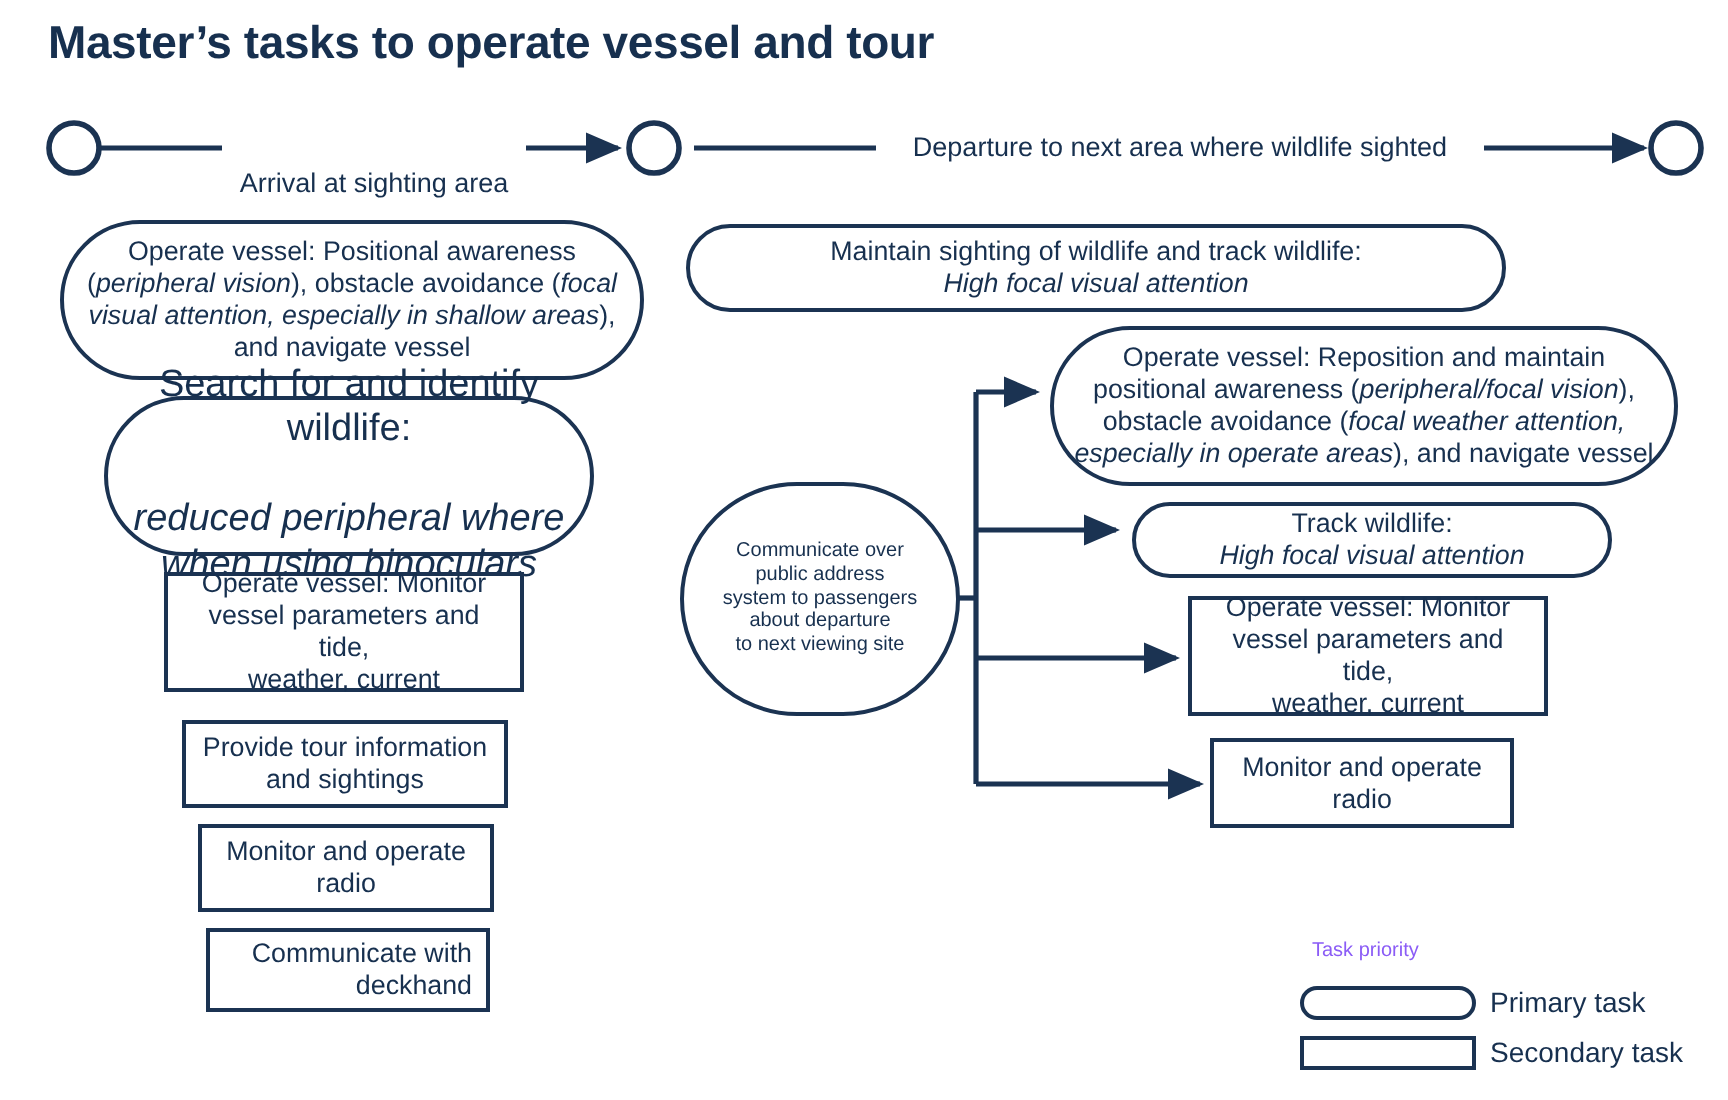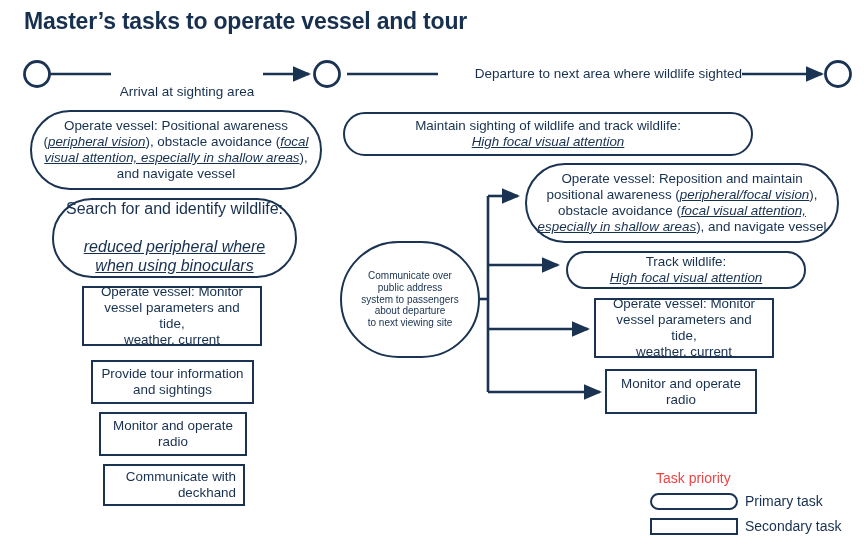--- a/index.html
+++ b/index.html
@@ -43,31 +43,31 @@
     display:flex;
     align-items:center;
     justify-content:center;
     text-align:center;
     line-height:1.18;
     padding:2px 7px;
   }
   .node.primary{ border-radius:999px;align-items:center; }
   .node.secondary{ border-radius:0px; }
   .node .txt{ display:block; width:100%; }
-  .node i{ font-style:italic;text-decoration:underline; }
+  .node i{ font-style:italic; }
 
   
   .conn{position:absolute;left:0;top:0;}
 
   
   .legend{position:absolute;}
   .legend-title{
     position:absolute;
-    font-size:14px;
-    color:#ef4444;
+    font-size:10px;
+    color:#8b5cf6;
     white-space:nowrap;
   }
   .legend-swatch{
     position:absolute;
     box-sizing:border-box;
     border:2.6px solid #1b3352;
     background:#fff;
   }
   .legend-swatch.primary{border-radius:999px;}
   .legend-label{
@@ -95,42 +95,42 @@
     <line x1="263" y1="74" x2="309" y2="74" stroke="#1b3352" stroke-width="2.6" marker-end="url(#arrow)"></line>
 
     <line x1="347" y1="74" x2="438" y2="74" stroke="#1b3352" stroke-width="2.6"></line>
     <line x1="742" y1="74" x2="822" y2="74" stroke="#1b3352" stroke-width="2.6" marker-end="url(#arrow)"></line>
 
     <circle cx="37" cy="74" r="12.5" fill="#ffffff" stroke="#1b3352" stroke-width="2.8"></circle>
     <circle cx="327" cy="74" r="12.5" fill="#ffffff" stroke="#1b3352" stroke-width="2.8"></circle>
     <circle cx="838" cy="74" r="12.5" fill="#ffffff" stroke="#1b3352" stroke-width="2.8"></circle>
   </svg>
   <div class="tl-label" style="left:111px;top:84px;width:152px;">Arrival at sighting area</div>
-  <div class="tl-label" style="left:438px;top:66px;width:304px;text-align:right;">Departure to next area where wildlife sighted</div>
+  <div class="tl-label" style="left:438px;top:66px;width:304px;">Departure to next area where wildlife sighted</div>
 
   <svg class="conn" width="864" height="550">
 
     <line x1="488" y1="196" x2="488" y2="392" stroke="#1b3352" stroke-width="2.6"></line>
 
     <line x1="478" y1="299" x2="488" y2="299" stroke="#1b3352" stroke-width="2.6"></line>
 
     <line x1="488" y1="196" x2="518" y2="196" stroke="#1b3352" stroke-width="2.6" marker-end="url(#arrow)"></line>
 
     <line x1="488" y1="265" x2="558" y2="265" stroke="#1b3352" stroke-width="2.6" marker-end="url(#arrow)"></line>
 
     <line x1="488" y1="329" x2="588" y2="329" stroke="#1b3352" stroke-width="2.6" marker-end="url(#arrow)"></line>
 
     <line x1="488" y1="392" x2="600" y2="392" stroke="#1b3352" stroke-width="2.6" marker-end="url(#arrow)"></line>
   </svg>
 
   <div class="node primary" style="left:30px;top:110px;width:292px;height:80px;font-size:13.4px;">
     <span class="txt">Operate vessel: Positional awareness<br>(<i>peripheral vision</i>), obstacle avoidance (<i>focal</i><br><i>visual attention, especially in shallow areas</i>),<br>and navigate vessel</span>
   </div>
 
-  <div class="node primary" style="left:52px;top:198px;width:245px;height:80px;font-size:16px;">
+  <div class="node primary" style="left:52px;top:198px;width:245px;height:80px;font-size:19px;">
     <span class="txt">Search for and identify wildlife:<br><br><i>reduced peripheral where</i><br><i>when using binoculars</i></span>
   </div>
 
   <div class="node secondary" style="left:82px;top:286px;width:180px;height:60px;font-size:13.4px;">
     <span class="txt">Operate vessel: Monitor<br>vessel parameters and tide,<br>weather, current</span>
   </div>
 
   <div class="node secondary" style="left:91px;top:360px;width:163px;height:44px;font-size:13.4px;">
     <span class="txt">Provide tour information<br>and sightings</span>
   </div>
@@ -141,21 +141,21 @@
 
   <div class="node secondary" style="left:103px;top:464px;width:142px;height:42px;font-size:13.4px;text-align:right;">
     <span class="txt">Communicate with<br>deckhand</span>
   </div>
 
   <div class="node primary" style="left:343px;top:112px;width:410px;height:44px;font-size:13.4px;">
     <span class="txt">Maintain sighting of wildlife and track wildlife:<br><i>High focal visual attention</i></span>
   </div>
 
   <div class="node primary" style="left:525px;top:163px;width:314px;height:80px;font-size:13.4px;">
-    <span class="txt">Operate vessel: Reposition and maintain<br>positional awareness (<i>peripheral/focal vision</i>),<br>obstacle avoidance (<i>focal visual attention,</i><br><i>especially in shallow areas</i>), and navigate vessel</span>
+    <span class="txt">Operate vessel: Reposition and maintain<br>positional awareness (<i>peripheral/focal vision</i>),<br>obstacle avoidance (<i>focal weather attention,</i><br><i>especially in operate areas</i>), and navigate vessel</span>
   </div>
 
   <div class="node primary" style="left:566px;top:251px;width:240px;height:38px;font-size:13.4px;">
     <span class="txt">Track wildlife:<br><i>High focal visual attention</i></span>
   </div>
 
   <div class="node secondary" style="left:594px;top:298px;width:180px;height:60px;font-size:13.4px;">
     <span class="txt">Operate vessel: Monitor<br>vessel parameters and tide,<br>weather, current</span>
   </div>
 

